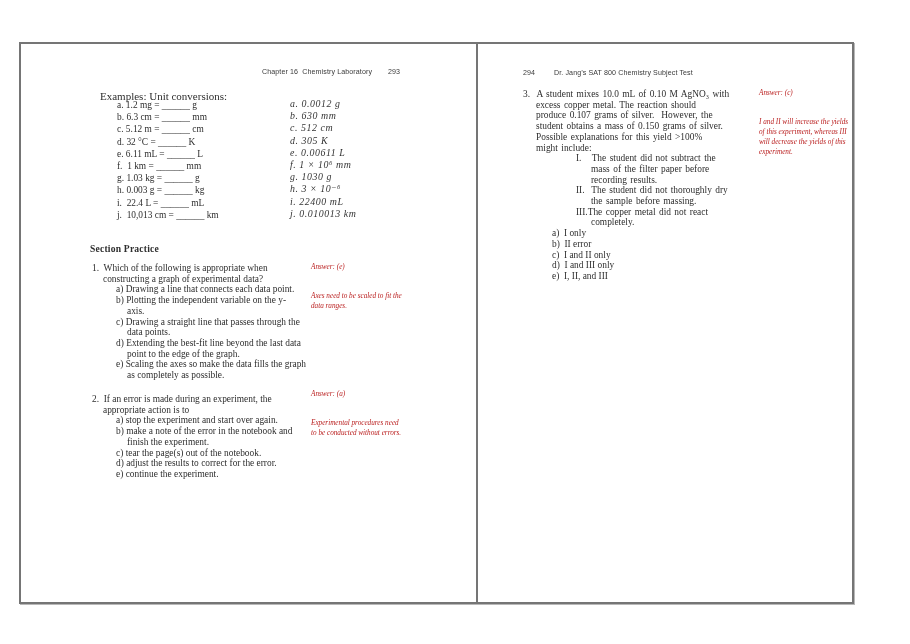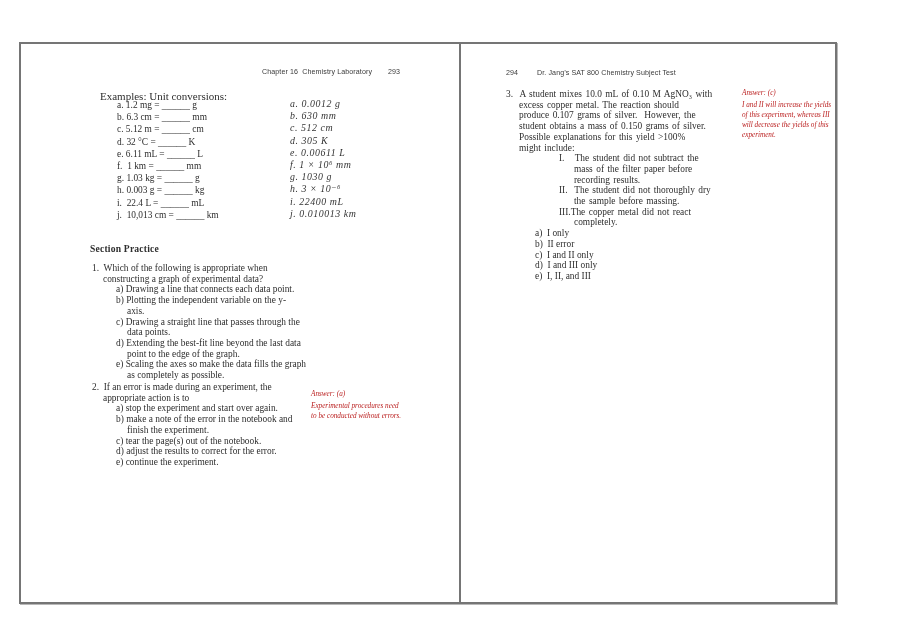--- a/index.html
+++ b/index.html
@@ -1,32 +1,32 @@
 <!DOCTYPE html>
 <html><head>
 <meta charset="utf-8">
 <style>
   html,body{margin:0;padding:0;background:#ffffff;width:910px;height:644px;overflow:hidden;}
   body{position:relative;font-family:"Liberation Serif","DejaVu Serif",serif;color:#2e2e2e;}
   .page{position:absolute;top:42px;height:562px;background:#fff;border:2px solid #757575;
         box-sizing:border-box;box-shadow:1px 1px 0 #b8b8b8;}
   .page-l{left:19px;width:468px;}
-  .page-r{left:459px;width:378px;}
+  .page-r{left:476px;width:378px;}
   .abs{position:absolute;}
   .hdr{font-family:"Liberation Sans","DejaVu Sans",sans-serif;font-size:7.1px;color:#3a3a3a;
        letter-spacing:.1px;white-space:pre;}
   .ln{white-space:pre;}
   .qblock .ln{font-size:9.4px;line-height:10.7px;}
   .units .ln{font-size:9.4px;line-height:12.2px;}
   .units-ans .ln{font-size:9.9px;font-style:italic;line-height:12.2px;letter-spacing:.55px;color:#343434;}
   .ex-heading{font-size:11px;white-space:pre;}
   .section-heading{font-weight:bold;font-size:9.6px;letter-spacing:.2px;}
   .margin-note{font-style:italic;color:#b91c1c;}
   .margin-note .mlabel{font-size:7.2px;line-height:9.9px;white-space:pre;}
-  .margin-note .mnote{margin-top:2px;}
+  .margin-note .mnote{margin-top:19px;}
   .margin-note .mnote .ln{font-size:7.2px;line-height:9.9px;}
   .page-l .qblock .qc{padding-left:11px;}
   .page-l .qblock .opt{padding-left:24px;}
   .page-l .qblock .optc{padding-left:35px;}
   .page-r .qblock .q,.page-r .qblock .qc,
   .page-r .qblock .rom,.page-r .qblock .romc{word-spacing:1.1px;}
   .page-r .qblock .qc{padding-left:13px;}
   .page-r .qblock .rom{padding-left:53px;}
   .page-r .qblock .romc{padding-left:68px;}
   .page-r .qblock .opt{padding-left:29px;}
@@ -72,22 +72,29 @@
       <div class="ln opt">a) Drawing a line that connects each data point.</div>
       <div class="ln opt">b) Plotting the independent variable on the y-</div>
       <div class="ln optc">axis.</div>
       <div class="ln opt">c) Drawing a straight line that passes through the</div>
       <div class="ln optc">data points.</div>
       <div class="ln opt">d) Extending the best-fit line beyond the last data</div>
       <div class="ln optc">point to the edge of the graph.</div>
       <div class="ln opt">e) Scaling the axes so make the data fills the graph</div>
       <div class="ln optc">as completely as possible.</div>
     </div>
+  <div class="abs margin-note" style="left:290px;top:219px">
+    <div class="mlabel">Answer: (e)</div>
+    <div class="mnote">
+        <div class="ln">Axes need to be scaled to fit the</div>
+        <div class="ln">data ranges.</div>
+      </div>
+  </div>
 
-  <div class="abs qblock" style="left:71px;top:338px">
+  <div class="abs qblock" style="left:71px;top:350px">
       <div class="ln q">2.  If an error is made during an experiment, the</div>
       <div class="ln qc">appropriate action is to</div>
       <div class="ln opt">a) stop the experiment and start over again.</div>
       <div class="ln opt">b) make a note of the error in the notebook and</div>
       <div class="ln optc">finish the experiment.</div>
       <div class="ln opt">c) tear the page(s) out of the notebook.</div>
       <div class="ln opt">d) adjust the results to correct for the error.</div>
       <div class="ln opt">e) continue the experiment.</div>
     </div>
   <div class="abs margin-note" style="left:290px;top:346px">

